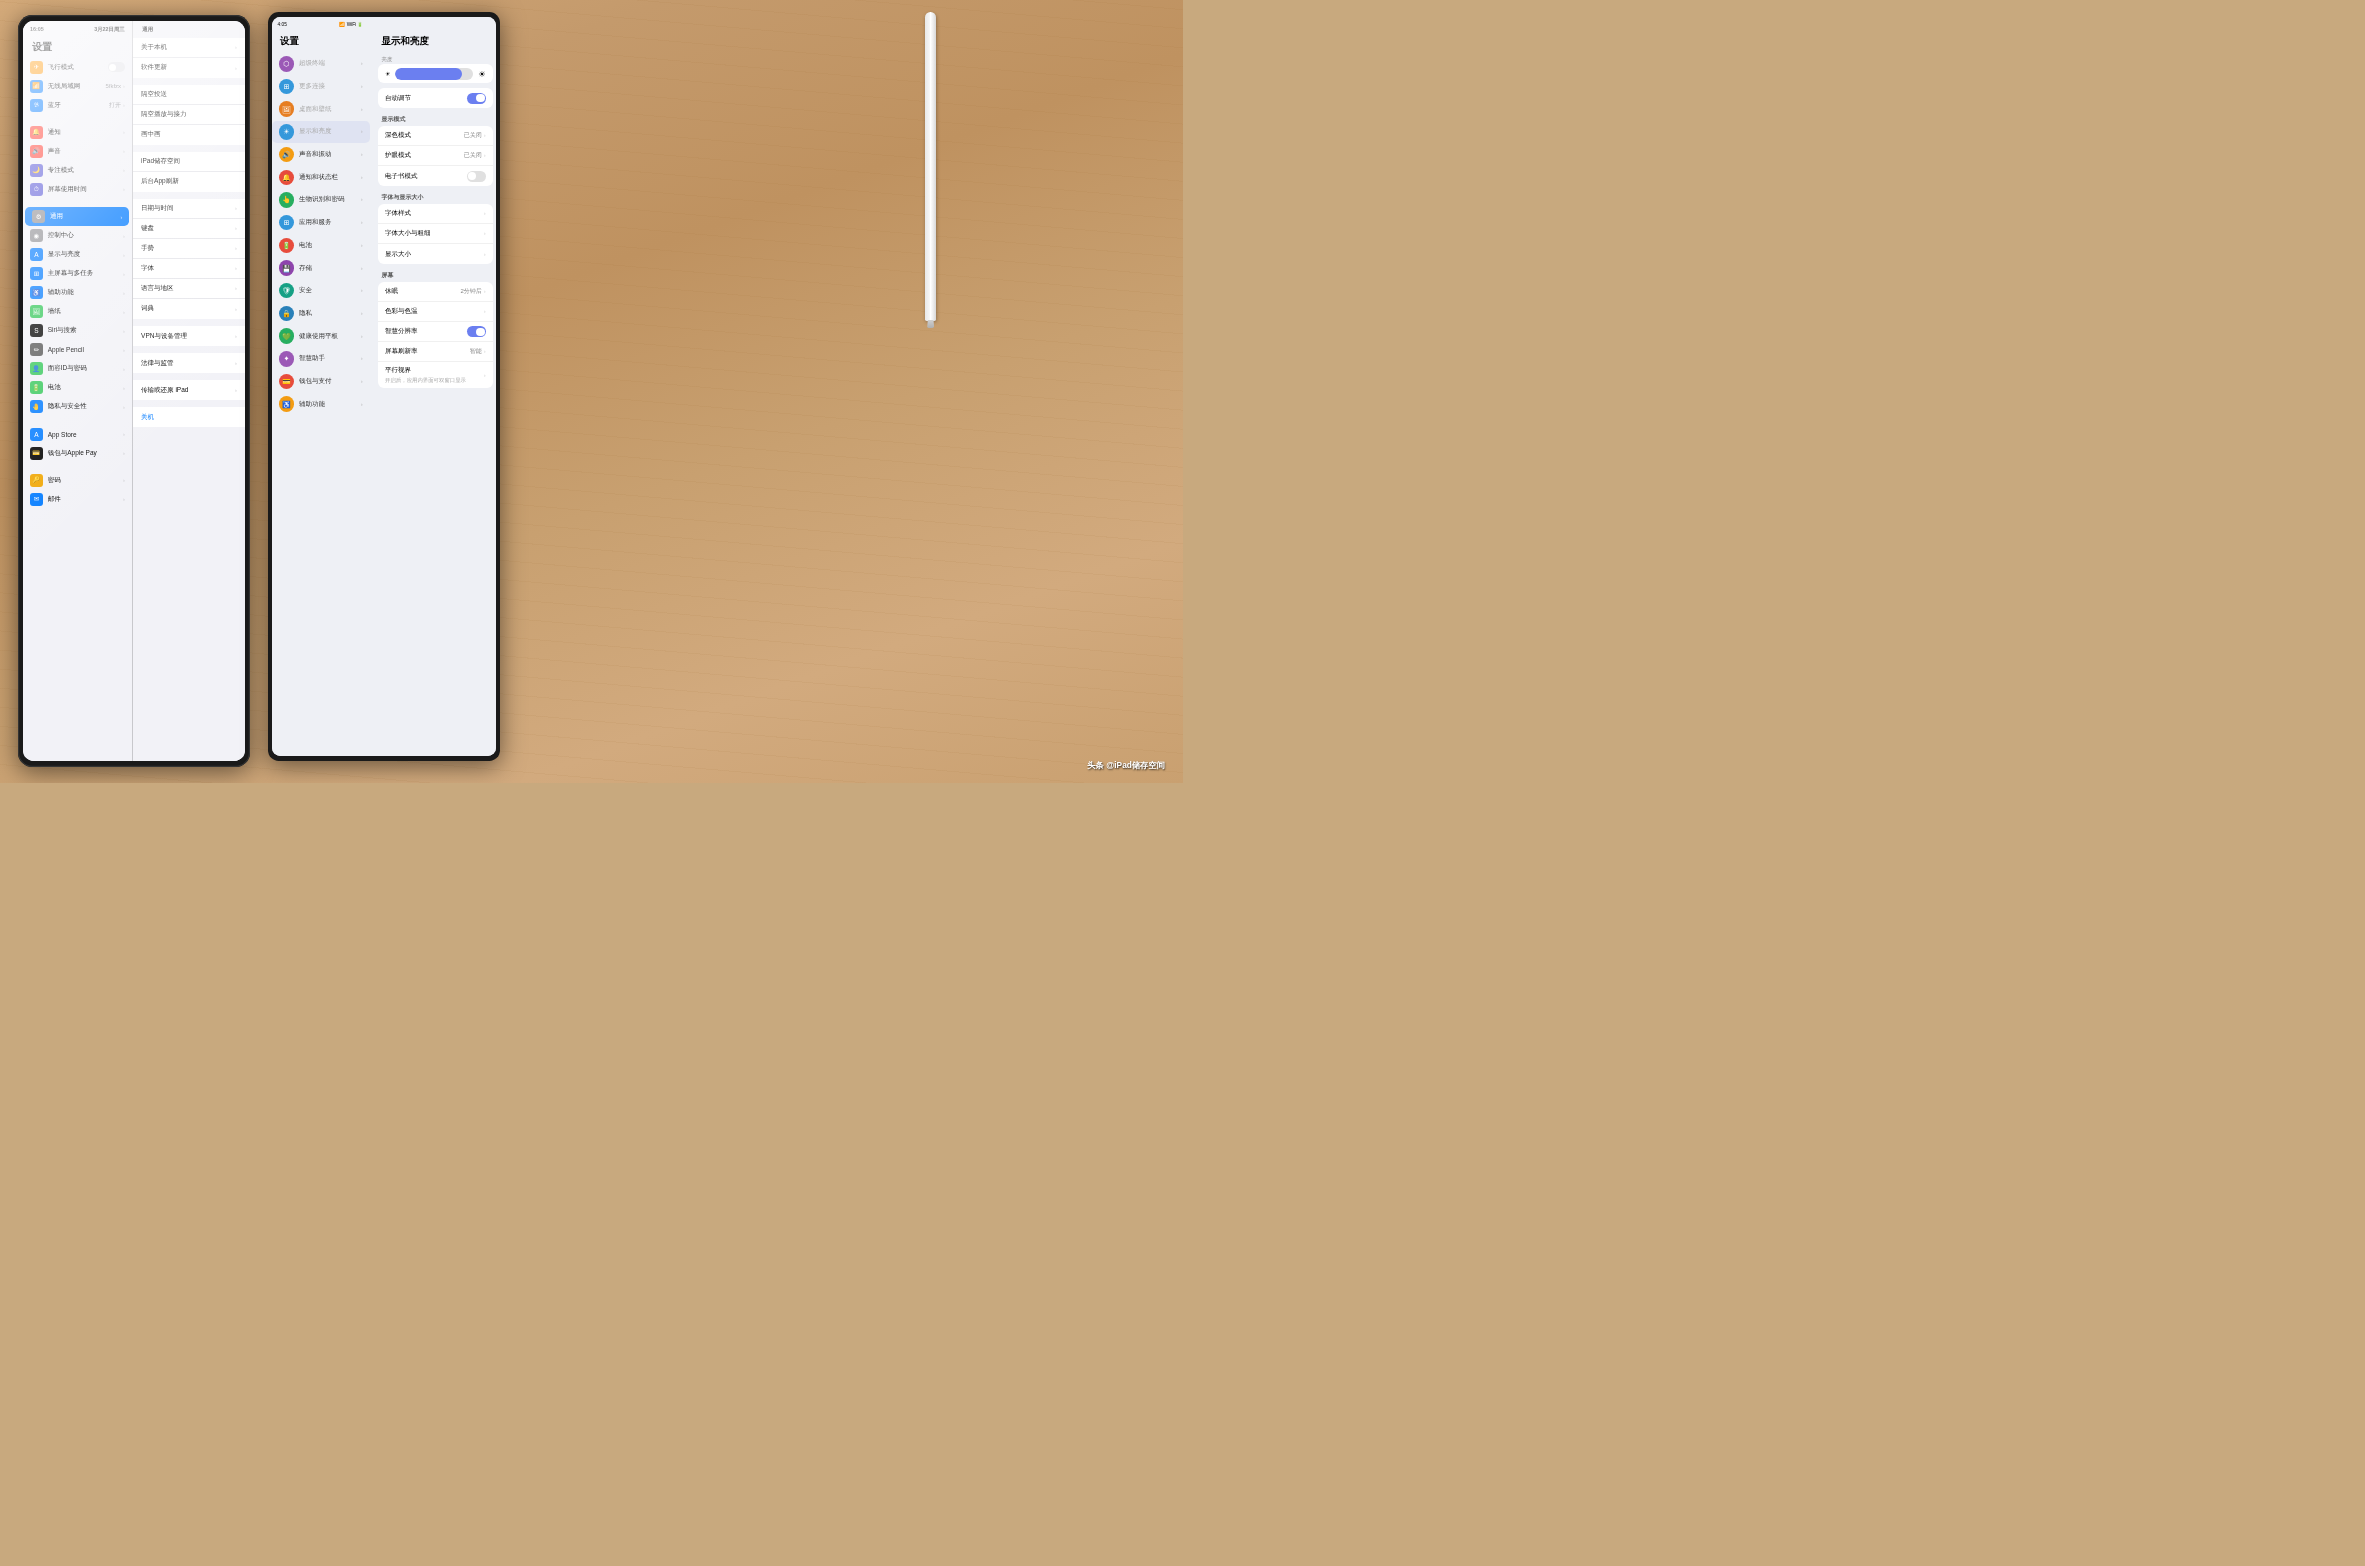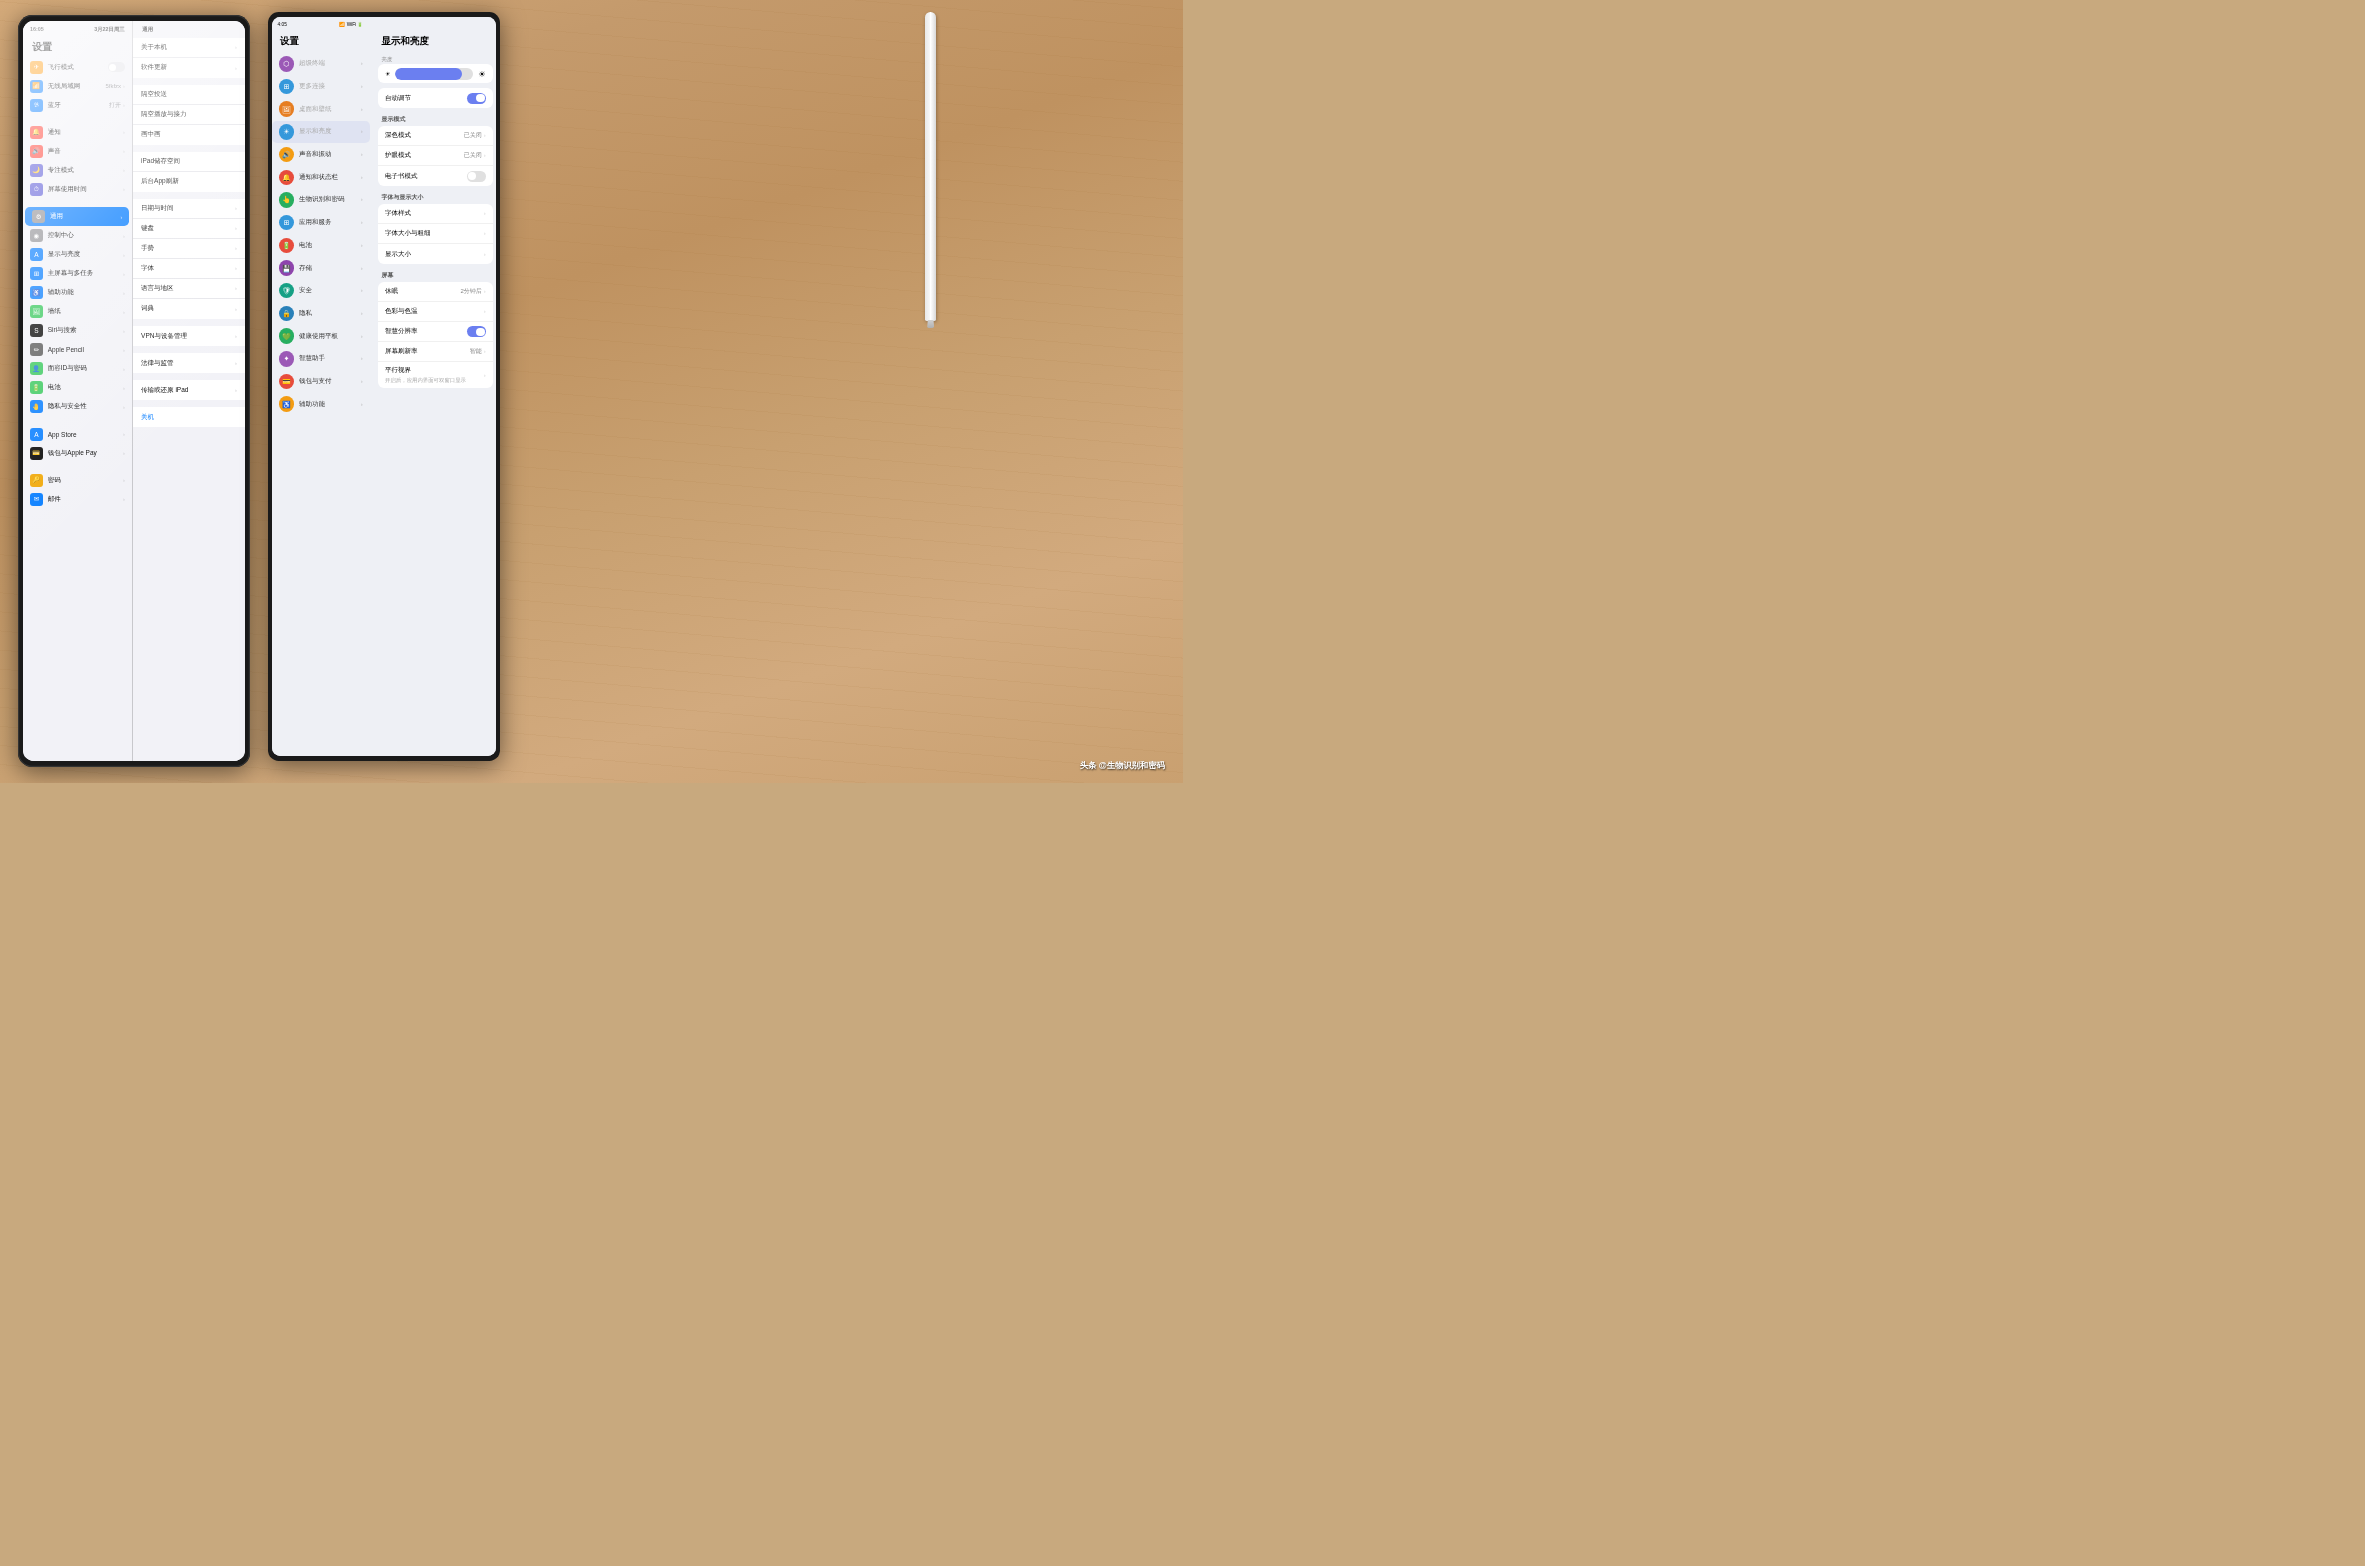--- a/index.html
+++ b/index.html
@@ -895,14 +895,14 @@
         </div>
       </div>
     </div>
   </div>
 </div>
 
 <div class="apple-pencil">
   <div class="apple-pencil-tip"></div>
 </div>
 
-<div class="watermark">头条 @生物识别和密码</div>
+<div class="watermark">头条 @iPad储存空间</div>
 
 
 </body></html>

